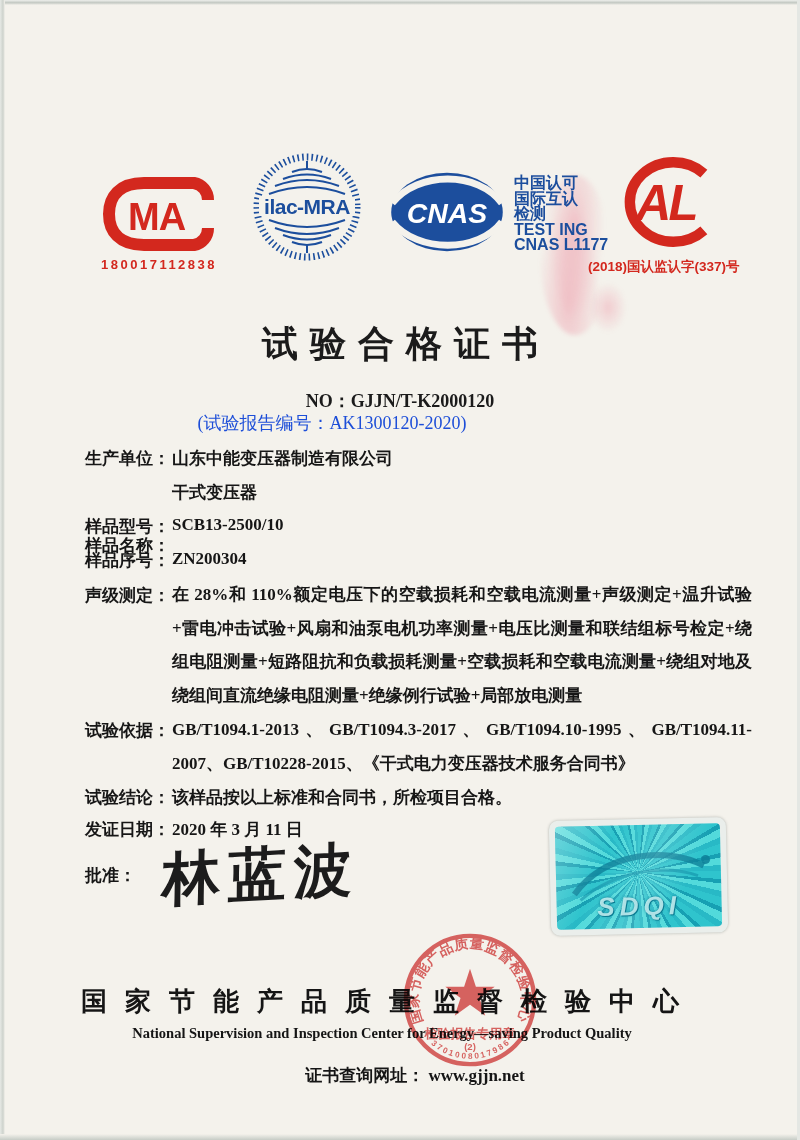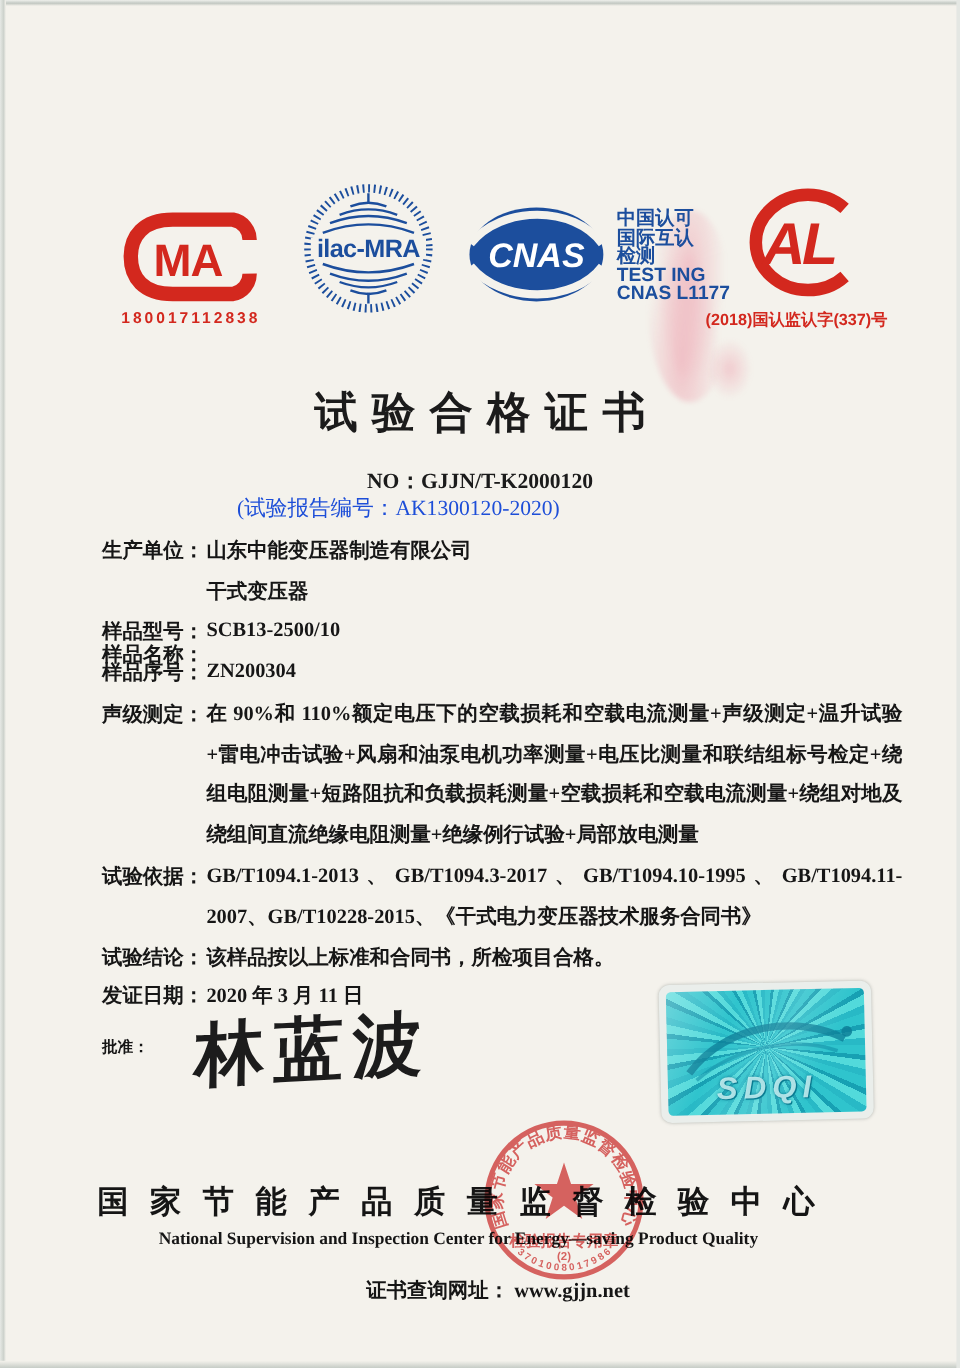--- a/index.html
+++ b/index.html
@@ -38,21 +38,21 @@
   .cert-no { left:0; width:800px; top:389px; text-align:center; font-size:18px; font-weight:bold; color:#1b1b1b; }
   .report-no { left:0; width:664px; top:411px; text-align:center; font-size:18px; font-weight:normal; color:#1d4ed8; }
 
   
   .lbl { left:85px; font-size:17px; font-weight:600; color:#161616; white-space:nowrap; }
   .val { left:172px; font-size:17px; font-weight:600; color:#161616; white-space:nowrap; }
   .val-block { left:172px; width:580px; font-size:17px; font-weight:600; color:#161616;
                line-height:33.5px; text-align:justify; white-space:normal; }
 
   
-  .approve-lbl { left:85px; top:864px; font-size:13px; font-weight:600; color:#161616; }
+  .approve-lbl { left:85px; top:864px; font-size:17px; font-weight:600; color:#161616; }
   .signature { left:162px; top:836px; font-size:58px; font-weight:bold; color:#1c1c1c;
                letter-spacing:8px; transform:rotate(-3deg) skewX(-4deg); }
 
   
   .holo { left:550px; top:819px; width:177px; height:115px; background:#eaeeeb; border-radius:9px;
           padding:6px; transform:rotate(-1.3deg); box-shadow:0 0 3px rgba(80,90,85,.4); z-index:5; }
   .holo-inner { position:relative; width:100%; height:100%; border-radius:4px; overflow:hidden;
           background:repeating-conic-gradient(from 0deg at 50% 46%, #2fc4cd 0deg 6deg, #17a0b3 6deg 9deg,
                      #52dadb 9deg 14deg, #28b9c6 14deg 18deg); }
   .holo-shine { position:absolute; inset:0;
@@ -138,21 +138,21 @@
   <div class="abs lbl" style="top:505px;margin-top:29px;">样品名称：</div>
   <div class="abs val" style="top:481px;">干式变压器</div>
 
   <div class="abs lbl" style="top:515px;">样品型号：</div>
   <div class="abs val" style="top:515px;">SCB13-2500/10</div>
 
   <div class="abs lbl" style="top:549px;">样品序号：</div>
   <div class="abs val" style="top:549px;">ZN200304</div>
 
   <div class="abs lbl" style="top:584px;">声级测定：</div>
-  <div class="abs val-block" style="top:578px;">在 90%和 110%额定电压下的空载损耗和空载电流测量+声级测定+温升试验+雷电冲击试验+风扇和油泵电机功率测量+电压比测量和联结组标号检定+绕组电阻测量+短路阻抗和负载损耗测量+空载损耗和空载电流测量+绕组对地及绕组间直流绝缘电阻测量+绝缘例行试验+局部放电测量</div>
+  <div class="abs val-block" style="top:578px;">在 28%和 110%额定电压下的空载损耗和空载电流测量+声级测定+温升试验+雷电冲击试验+风扇和油泵电机功率测量+电压比测量和联结组标号检定+绕组电阻测量+短路阻抗和负载损耗测量+空载损耗和空载电流测量+绕组对地及绕组间直流绝缘电阻测量+绝缘例行试验+局部放电测量</div>
 
   <div class="abs lbl" style="top:719px;">试验依据：</div>
   <div class="abs val-block" style="top:713px;">GB/T1094.1-2013、GB/T1094.3-2017、GB/T1094.10-1995、GB/T1094.11-2007、GB/T10228-2015、《干式电力变压器技术服务合同书》</div>
 
   <div class="abs lbl" style="top:786px;">试验结论：</div>
   <div class="abs val" style="top:786px;">该样品按以上标准和合同书，所检项目合格。</div>
 
   <div class="abs lbl" style="top:818px;">发证日期：</div>
   <div class="abs val" style="top:818px;">2020 年 3 月 11 日</div>
 

